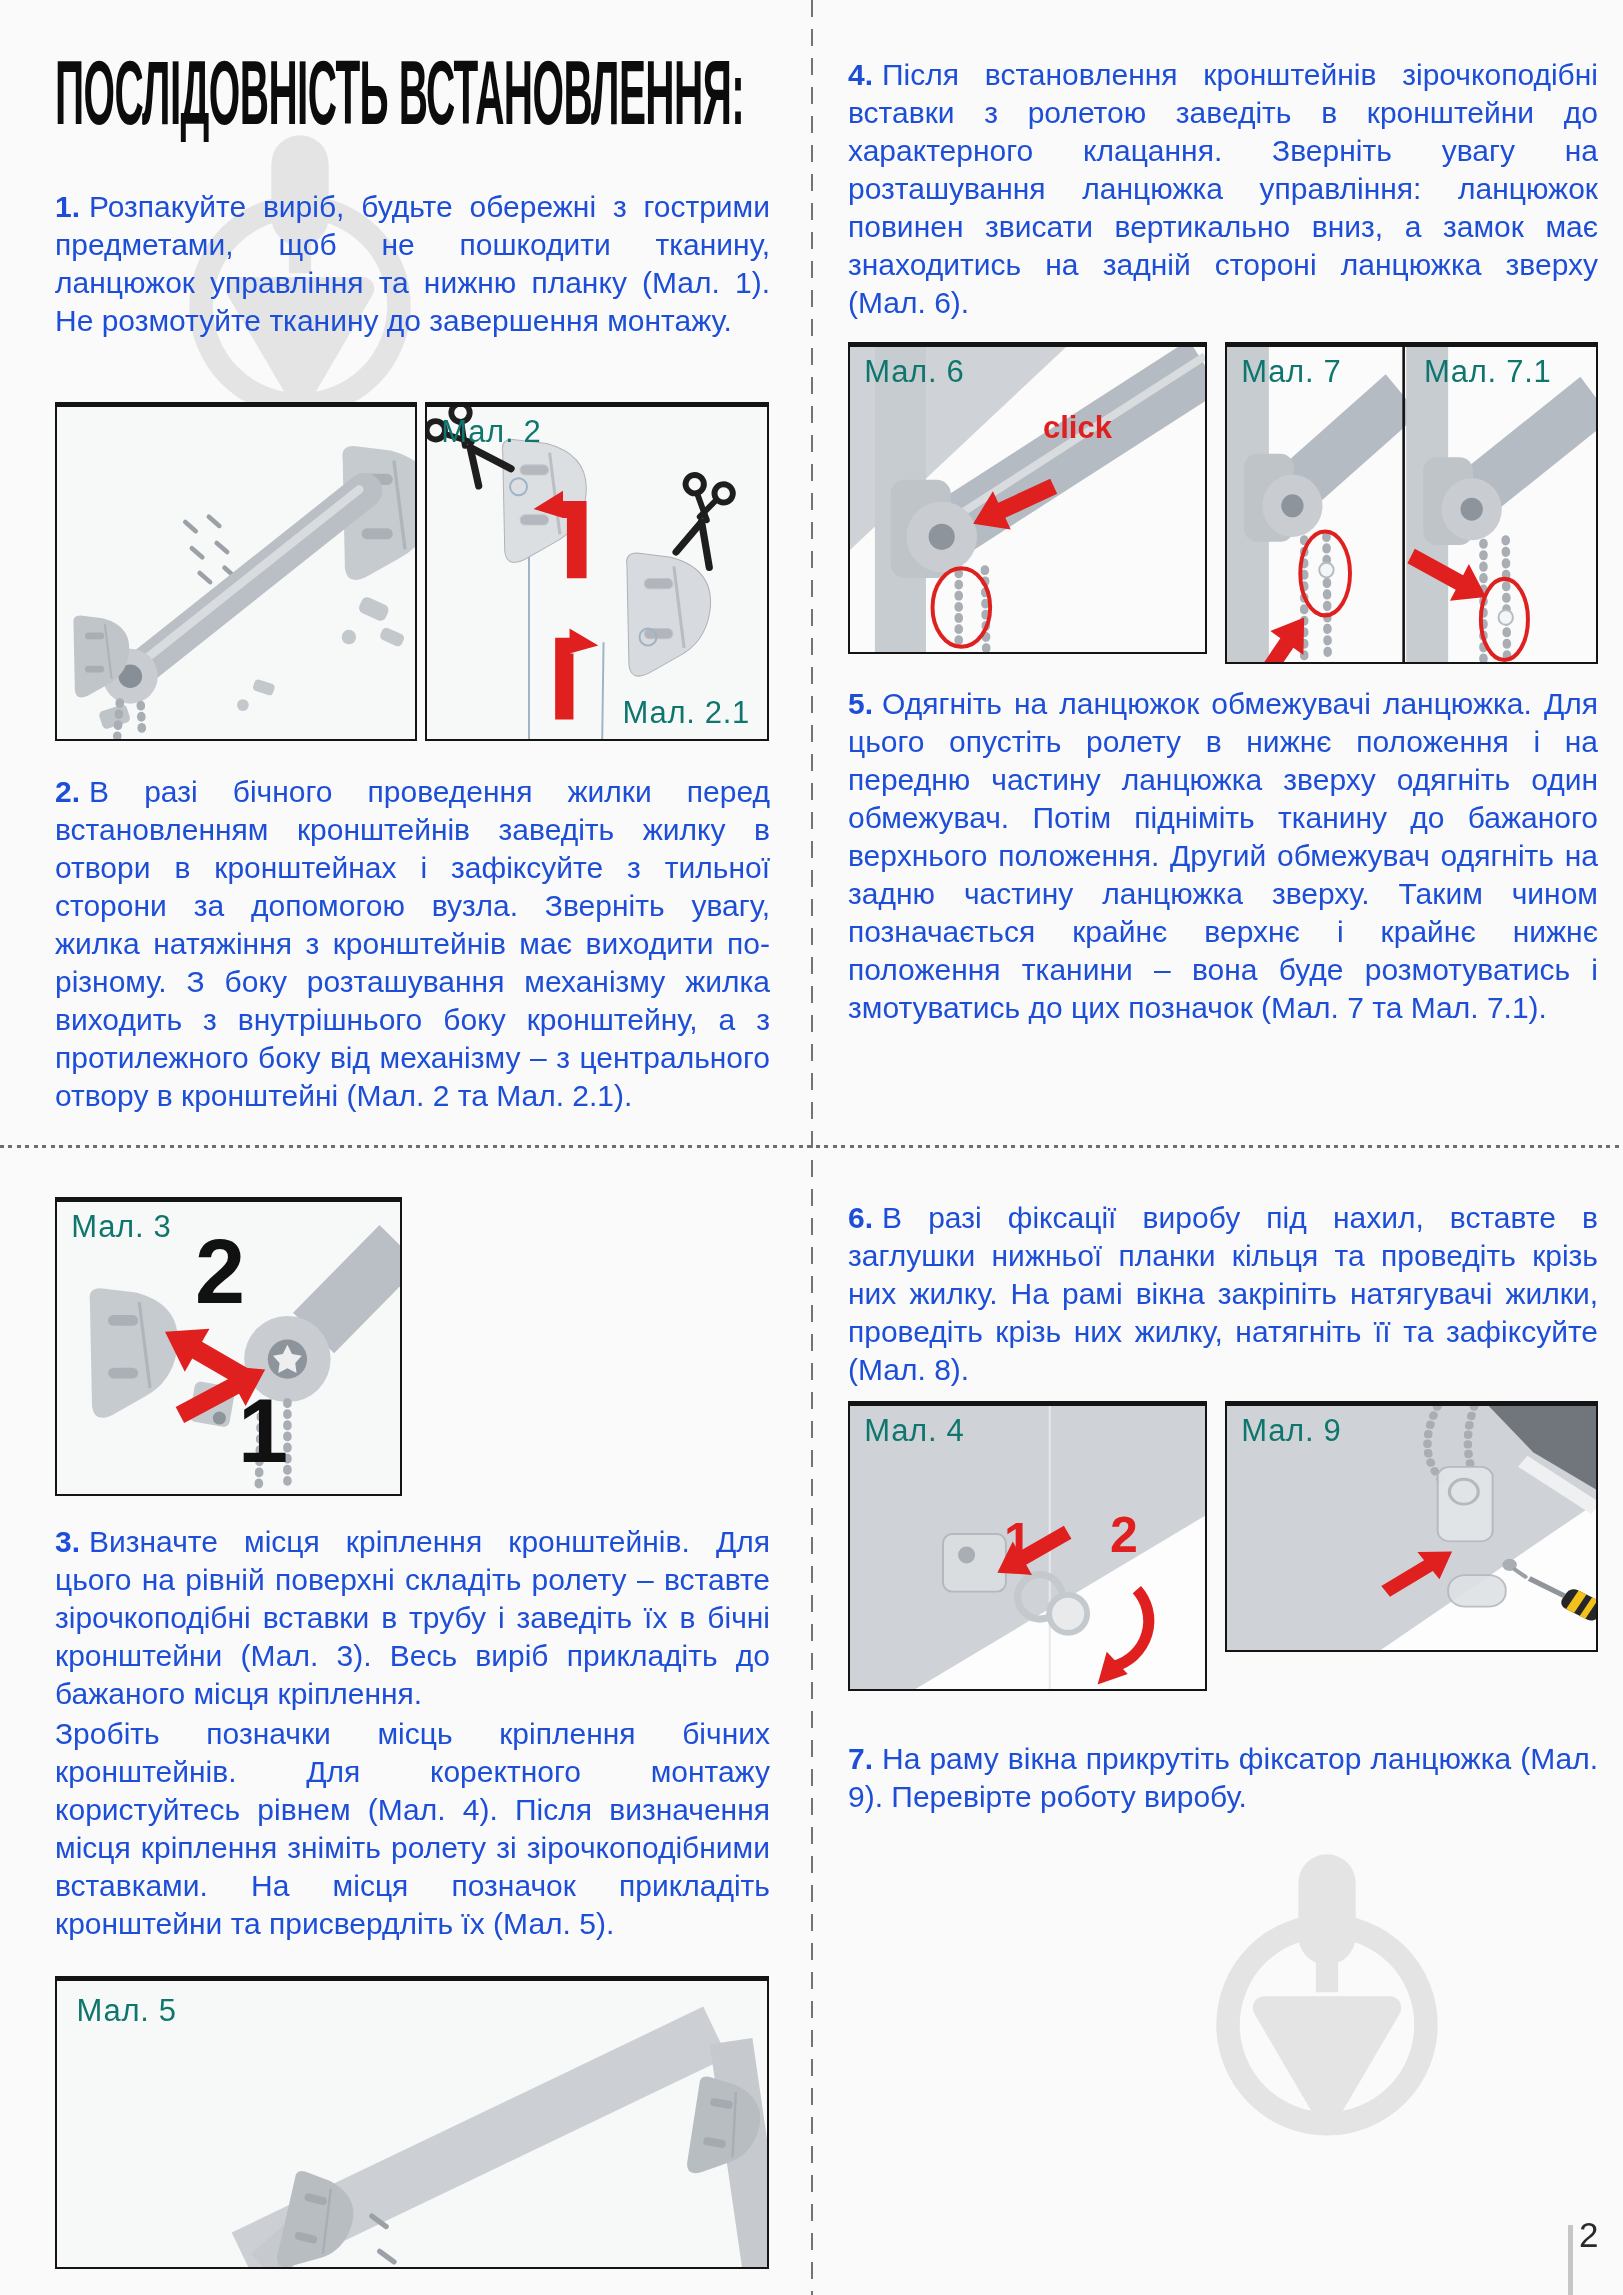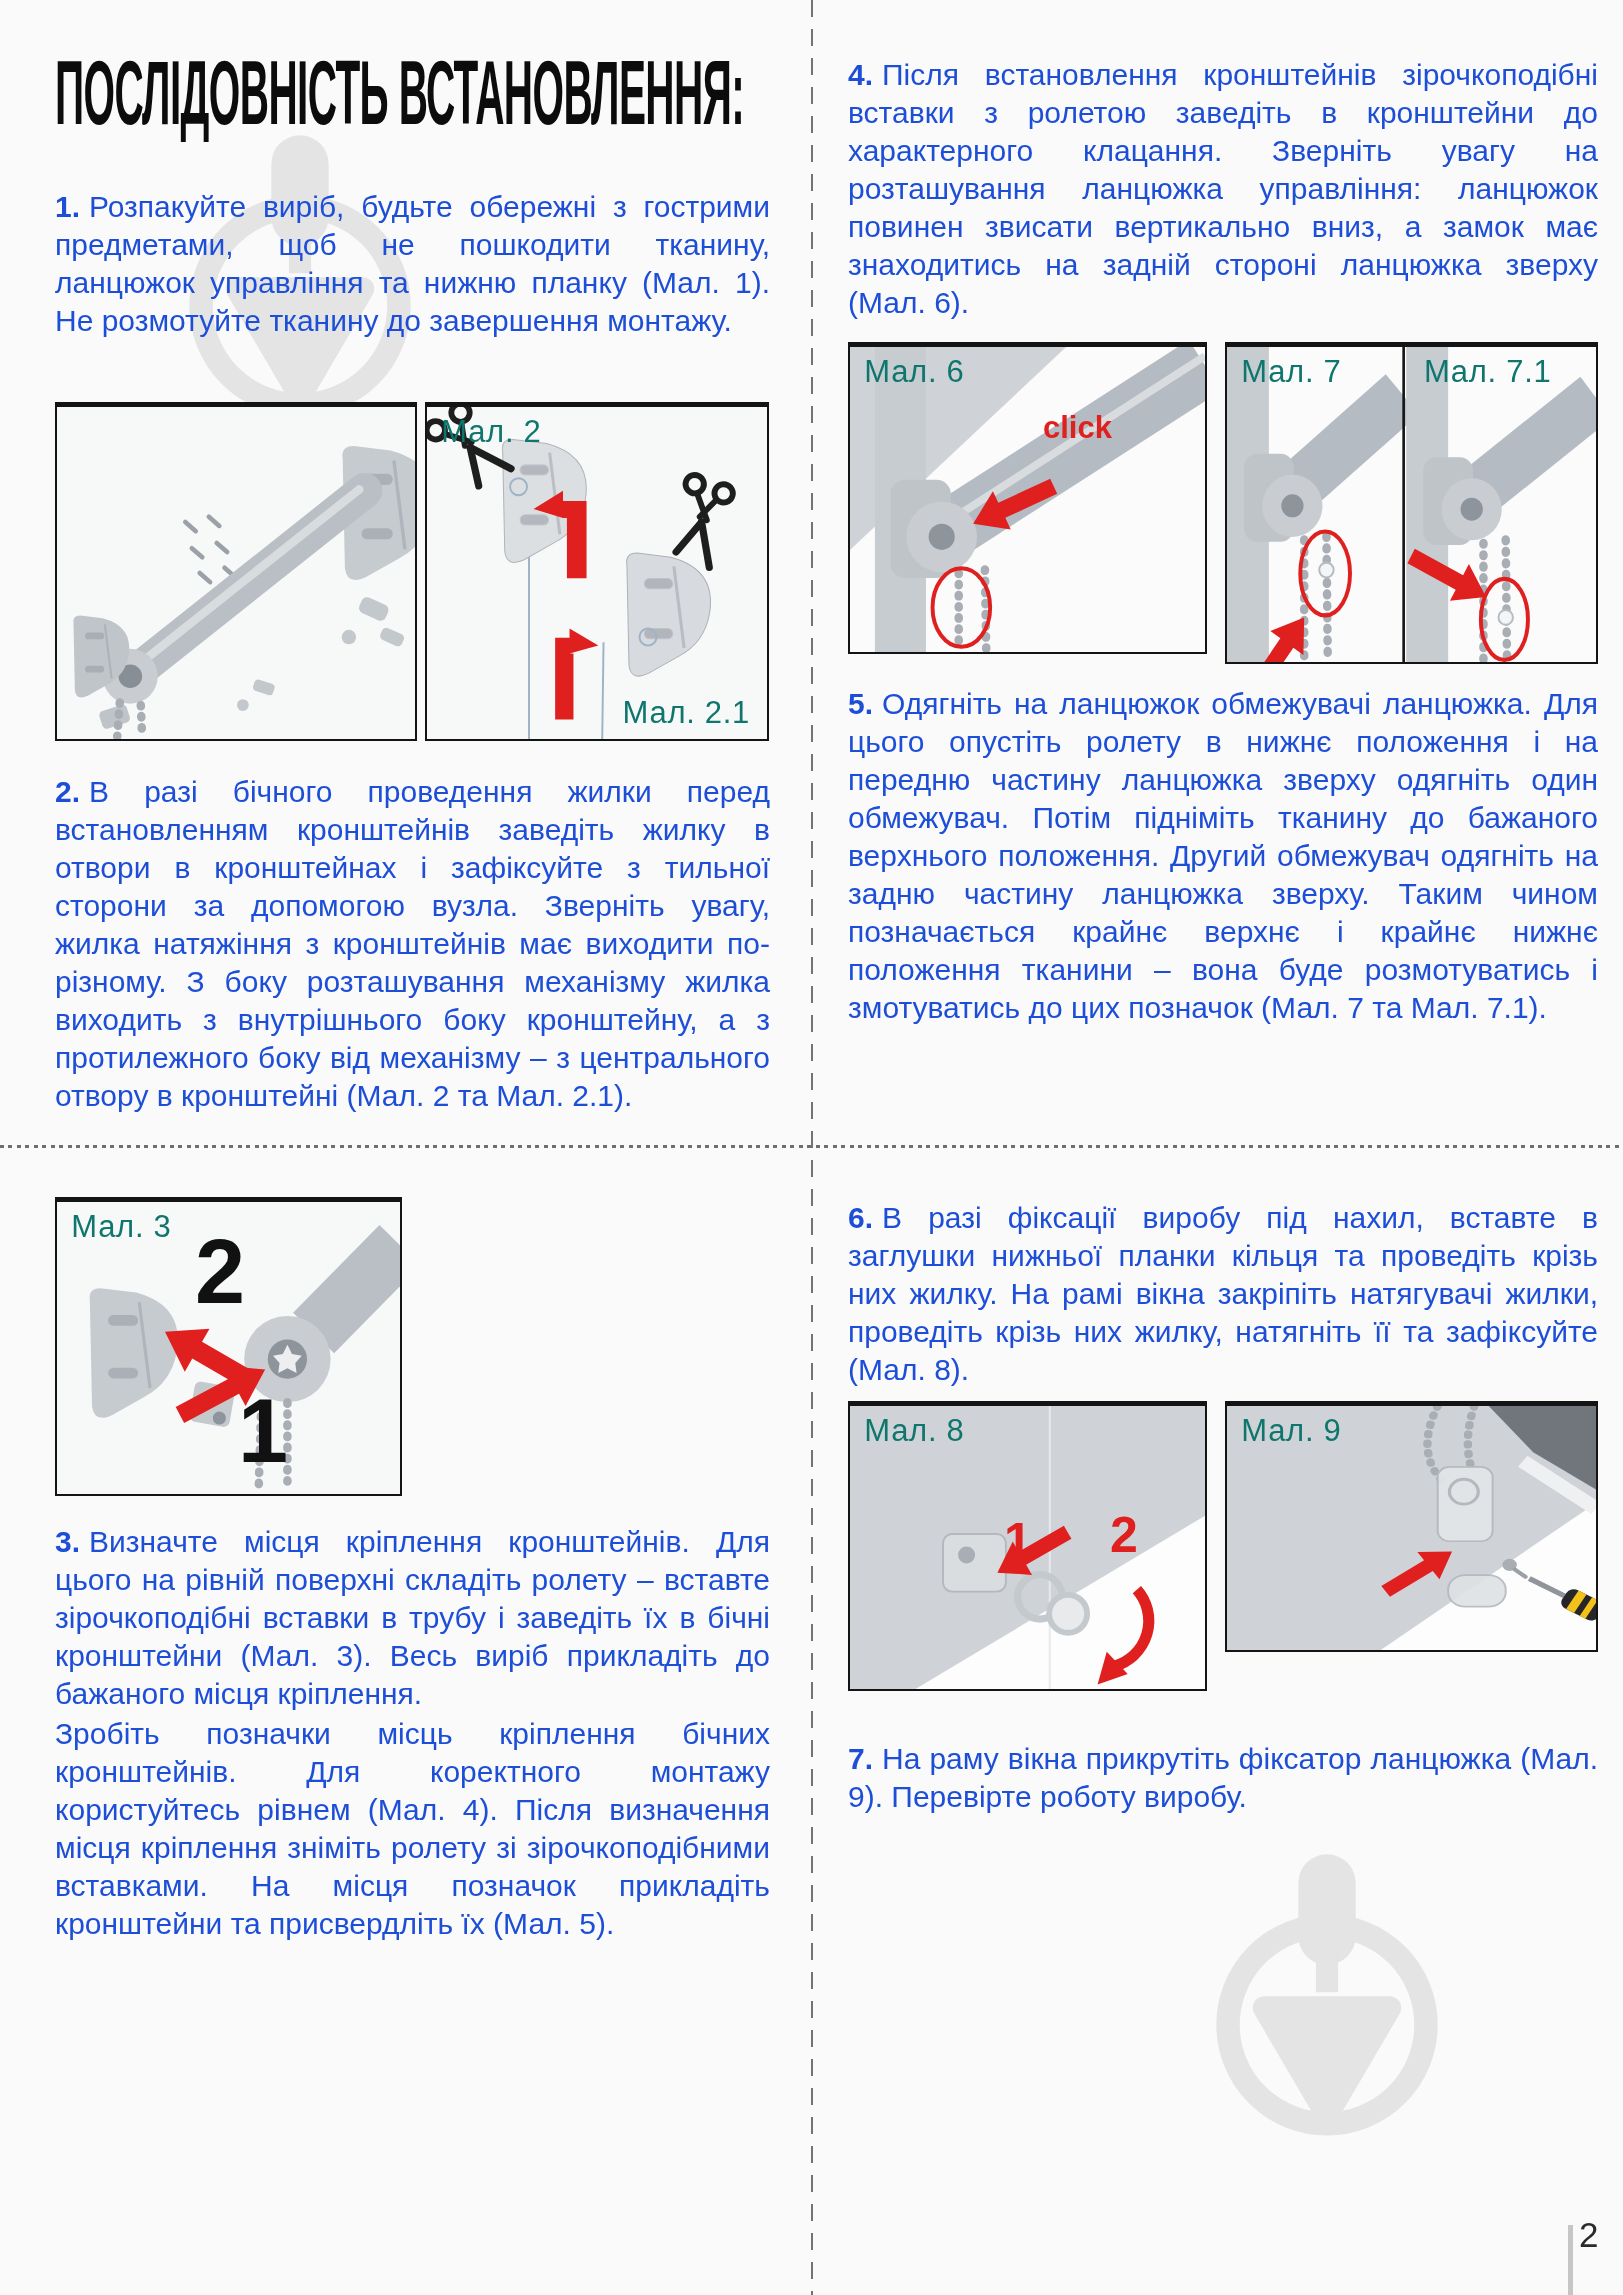--- a/index.html
+++ b/index.html
@@ -206,20 +206,35 @@
       <line class="bead" x1="352" y1="306" x2="352" y2="442"></line>
       <use href="#arr" transform="translate(165,198) rotate(-150) scale(1.35)" fill="#e01f1f"></use>
       <use href="#arr" transform="translate(318,256) rotate(-28) scale(1.25)" fill="#e01f1f"></use>
     </svg>
     <span class="figlabel">Мал. 3</span>
     <span class="fig-num" style="left:138px;top:25px;">2</span>
     <span class="fig-num" style="left:181px;top:184px;">1</span>
   </figure>
 
 
+  <figure class="figbox" id="fig5">
+    <svg viewBox="0 0 1087 438" preserveAspectRatio="none">
+      <rect width="1087" height="438" fill="#f7f8f8"></rect>
+      <line x1="286" y1="424" x2="1008" y2="78" stroke="#ccd0d4" stroke-width="86"></line>
+      <line x1="1032" y1="92" x2="1082" y2="438" stroke="#c6cacf" stroke-width="66"></line>
+      <line x1="322" y1="396" x2="360" y2="438" stroke="#c6cacf" stroke-width="66"></line>
+      <use href="#brk" transform="translate(980,142) rotate(10) scale(0.62)" fill="#b8bdc2"></use>
+      <use href="#brk" transform="translate(362,286) rotate(14) scale(0.62)" fill="#b8bdc2"></use>
+      <g stroke="#9aa1a7" stroke-width="8" stroke-linecap="round">
+        <line x1="482" y1="360" x2="504" y2="376"></line>
+        <line x1="494" y1="414" x2="516" y2="430"></line>
+      </g>
+    </svg>
+    <span class="figlabel" style="top:11.7px;left:19.6px;">Мал. 5</span>
+  </figure>
 
   <figure class="figbox" id="fig6">
     <svg viewBox="0 0 542 466" preserveAspectRatio="none">
       <rect width="542" height="466" fill="#fbfbfc"></rect>
       <polygon points="0,0 330,0 0,310" fill="#cfd3d7"></polygon>
       <rect x="38" y="0" width="78" height="466" fill="#c7ccd1"></rect>
       <line x1="112" y1="305" x2="542" y2="28" stroke="#b4bbc2" stroke-width="92"></line>
       <line x1="120" y1="286" x2="542" y2="14" stroke="#d8dcdf" stroke-width="12"></line>
       <rect x="62" y="203" width="92" height="150" rx="22" fill="#bfc4c9"></rect>
       <circle cx="140" cy="290" r="54" fill="#c9cdd2"></circle>
@@ -268,21 +283,21 @@
       <polygon points="0,0 542,0 542,168 100,433 0,433" fill="#cfd3d7"></polygon>
       <line x1="305" y1="0" x2="305" y2="433" stroke="#e7e9eb" stroke-width="3"></line>
       <rect x="142" y="196" width="96" height="88" rx="14" fill="#dadde0" stroke="#b4b9be" stroke-width="3"></rect>
       <circle cx="178" cy="228" r="13" fill="#a8aeb3"></circle>
       <circle cx="290" cy="292" r="34" fill="none" stroke="#c4c9cd" stroke-width="11"></circle>
       <circle cx="333" cy="318" r="29" fill="#e8eaec" stroke="#c4c9cd" stroke-width="9"></circle>
       <use href="#arr" transform="translate(225,255) rotate(150) scale(1.05)" fill="#e01f1f"></use>
       <path d="M438 281 A72 72 0 0 1 404 398" fill="none" stroke="#e01f1f" stroke-width="17"></path>
       <polygon points="378,426 424,410 392,376" fill="#e01f1f"></polygon>
     </svg>
-    <span class="figlabel">Мал. 8</span>
+    <span class="figlabel">Мал. 4</span>
     <span class="fig-num red" style="left:154px;top:110px;">1</span>
     <span class="fig-num red" style="left:260px;top:104px;">2</span>
   </figure>
 
   <figure class="figbox" id="fig9">
     <svg viewBox="0 0 564 433" preserveAspectRatio="none">
       <rect width="564" height="433" fill="#fdfdfd"></rect>
       <polygon points="0,0 564,0 564,172 235,433 0,433" fill="#cfd3d7"></polygon>
       <polygon points="400,0 564,0 564,148 468,82" fill="#70767c"></polygon>
       <line x1="452" y1="98" x2="564" y2="182" stroke="#eef0f1" stroke-width="24"></line>

